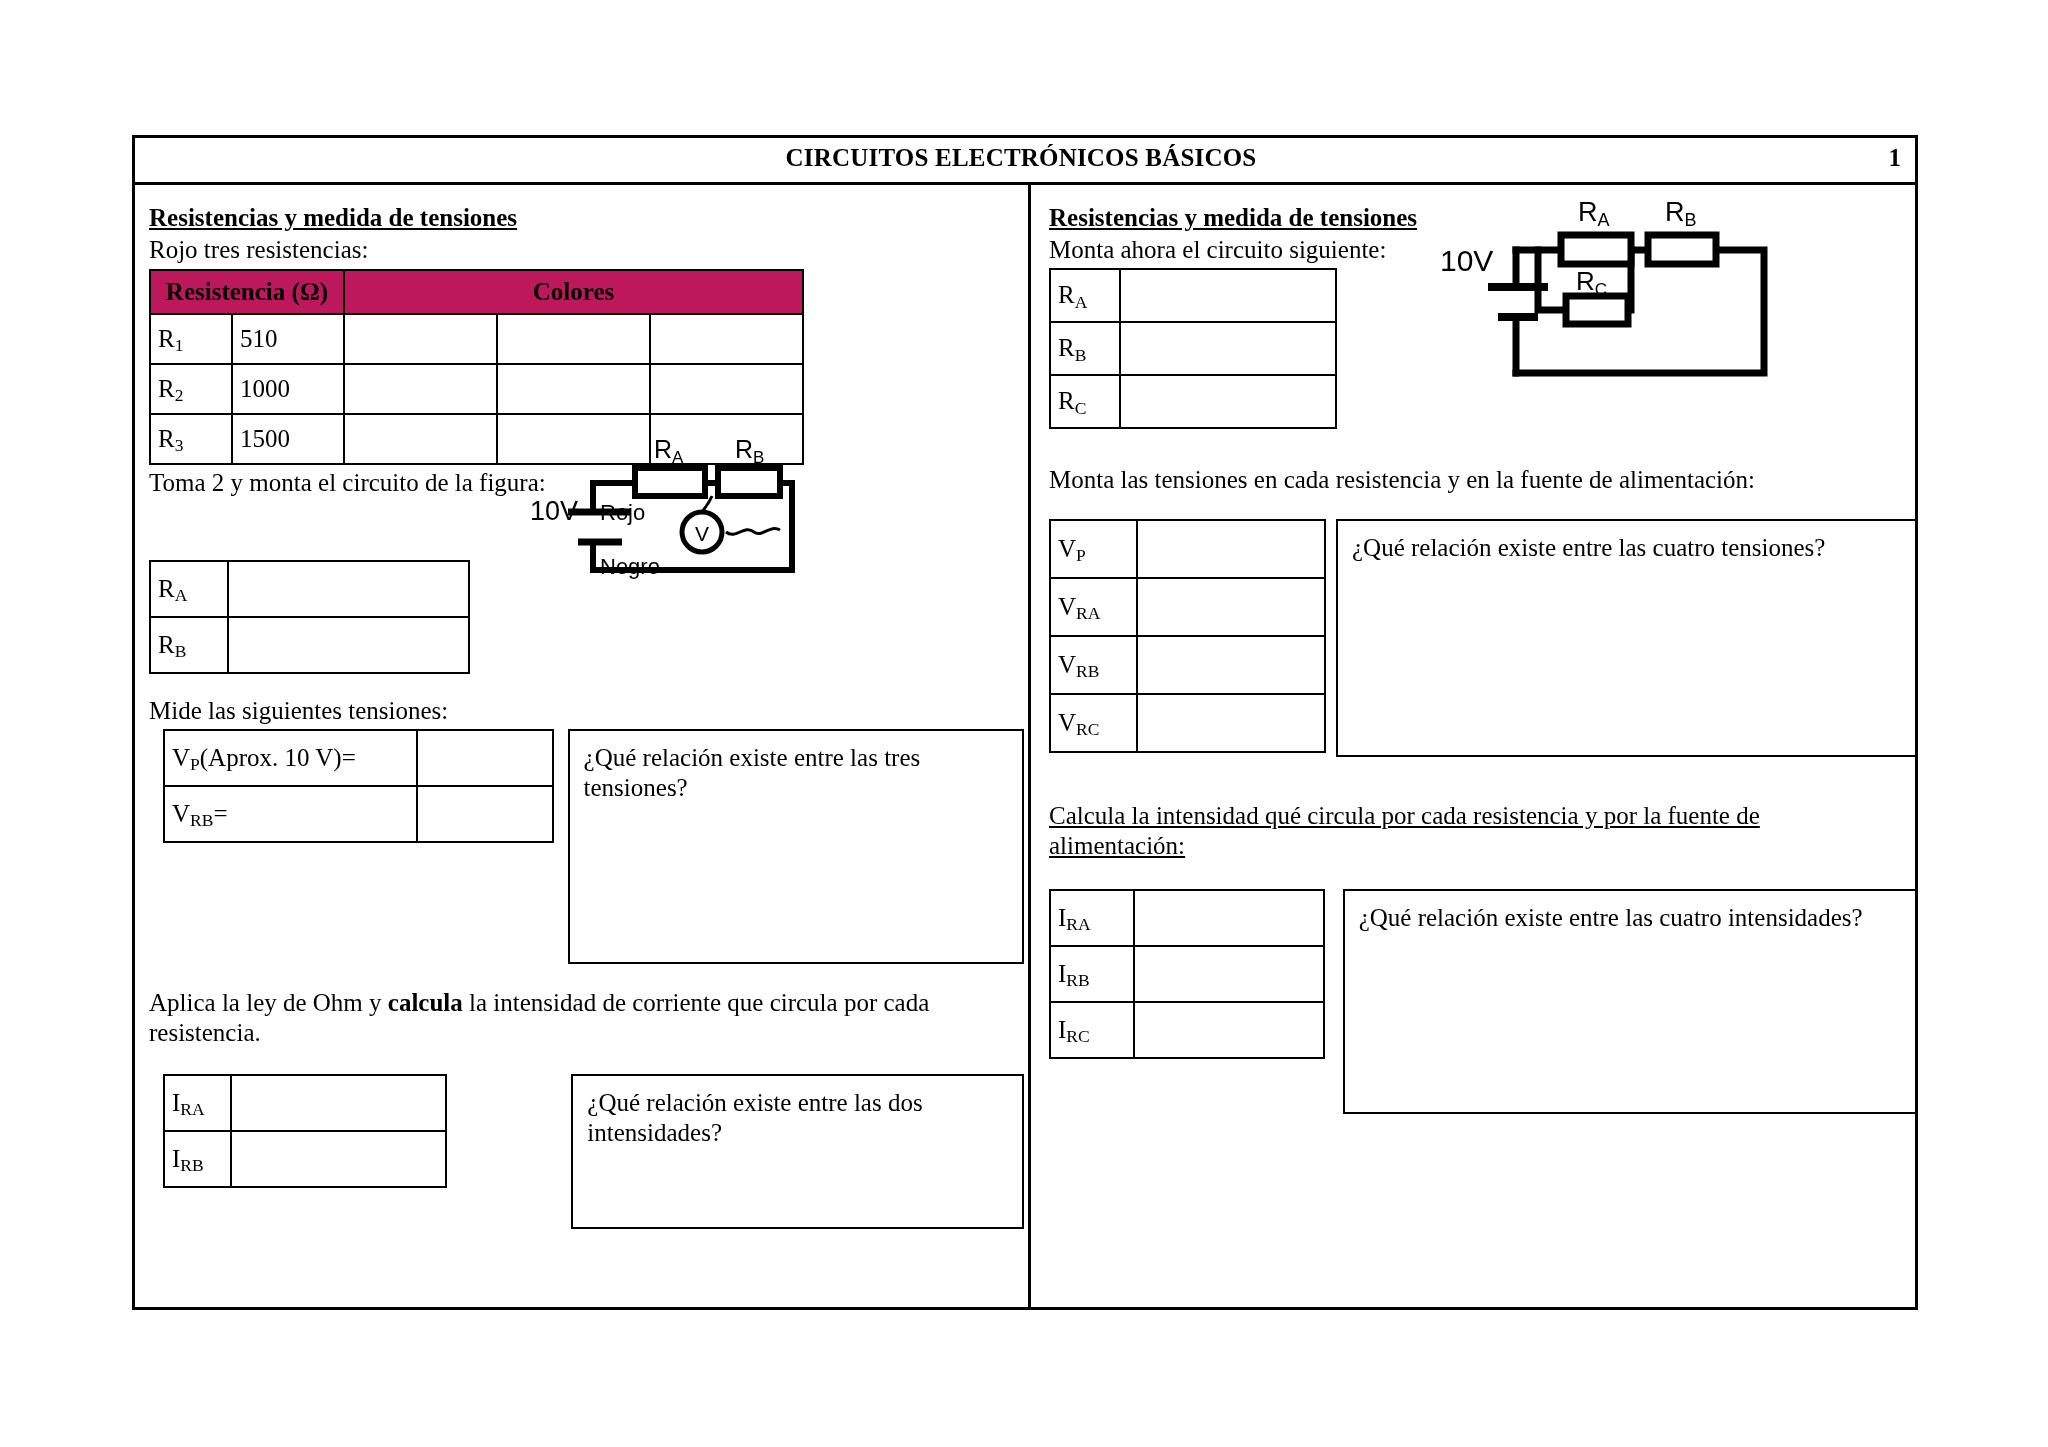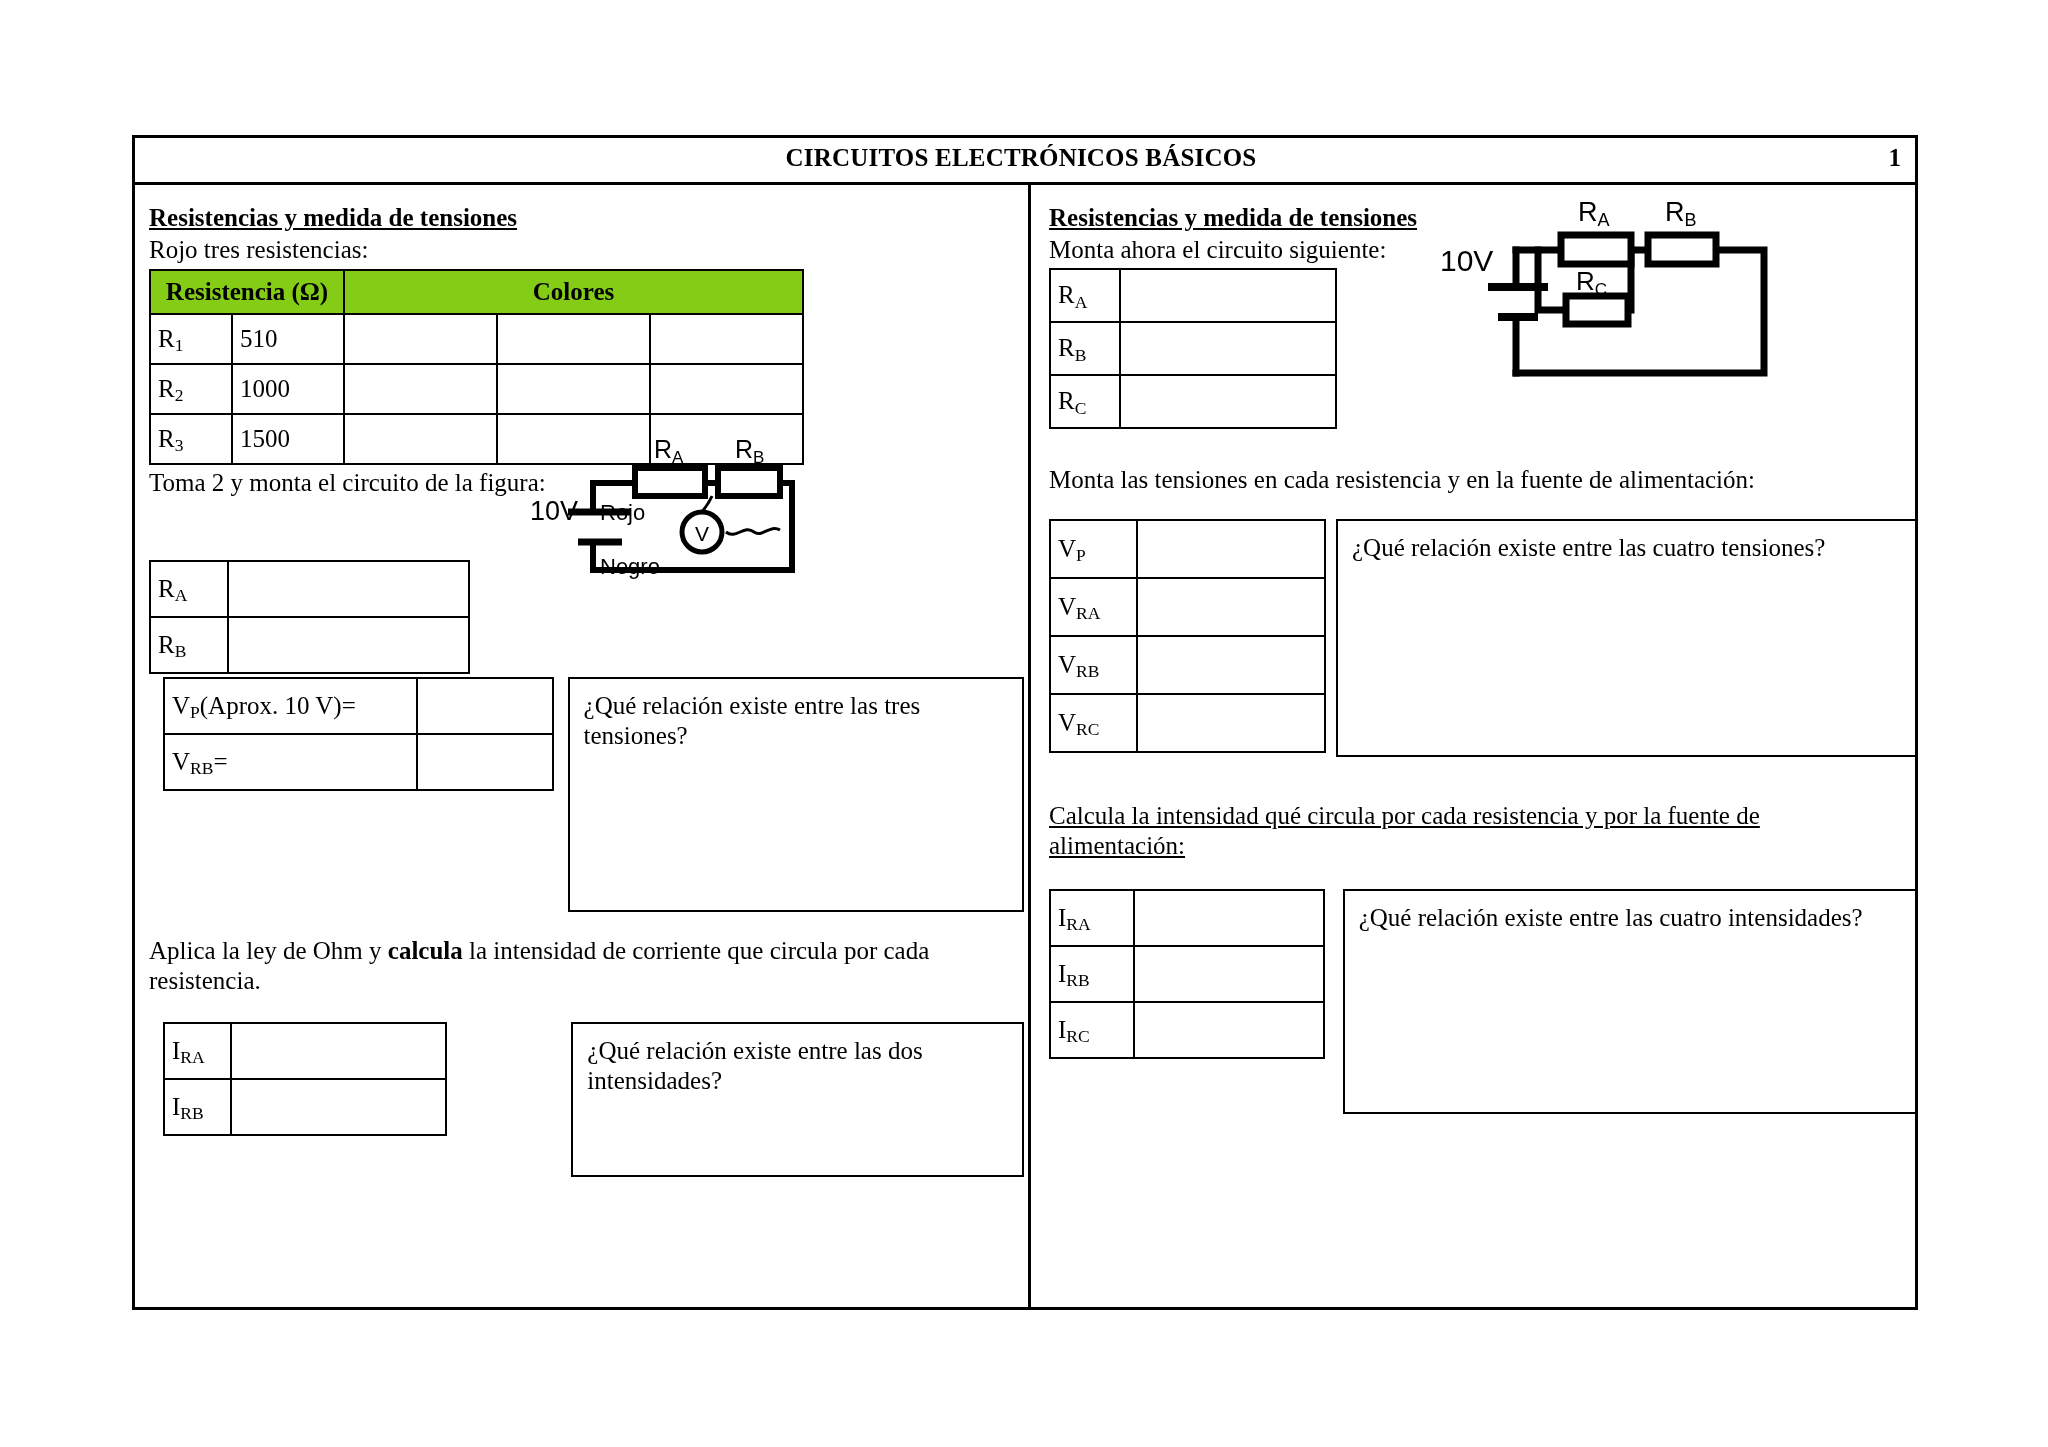--- a/index.html
+++ b/index.html
@@ -9,21 +9,21 @@
   .hdr-title{position:absolute;left:0;right:8px;top:6px;text-align:center;font-weight:bold;font-size:25px;letter-spacing:.2px;}
   .hdr-page{position:absolute;right:14px;top:6px;font-weight:bold;font-size:25px;}
   .cols{position:relative;height:1125px;}
   .col-left{position:absolute;left:0;top:0;width:889px;height:1125px;box-sizing:border-box;padding:18px 0 0 14px;}
   .col-right{position:absolute;left:893px;top:0;width:890px;height:1125px;box-sizing:border-box;padding:18px 0 0 18px;border-left:3px solid #000;}
   .sec-title{font-weight:bold;font-size:25px;text-decoration:underline;line-height:1.18;margin:0 0 2px 0;}
   .para{font-size:25px;line-height:1.2;margin:0;}
   .para b{font-weight:bold;}
   table{border-collapse:collapse;}
   .tbl td{border:2px solid #000;font-size:25px;padding:3px 7px;vertical-align:middle;}
-  .tbl .hd{background:#84cc16;font-weight:bold;text-align:center;padding:7px 7px;}
+  .tbl .hd{background:#be185d;font-weight:bold;text-align:center;padding:7px 7px;}
   sub{font-size:.7em;vertical-align:baseline;position:relative;top:.26em;}
   .box{border:2px solid #000;box-sizing:border-box;font-size:25px;line-height:1.22;padding:12px 14px;}
   .res-tbl{margin-top:4px;}
   .res-tbl td.lbl{width:66px;height:42px;}
   .res-tbl td.val{width:96px;}
   .res-tbl td.cc{width:137px;}
   .ab-tbl td.lbl{width:62px;height:48px;}
   .ab-tbl td.val{width:225px;}
   .v-tbl td.lbl{width:244px;height:48px;}
   .v-tbl td.val{width:125px;}
@@ -127,20 +127,21 @@
           <td class="lbl"><span>R</span><sub>A</sub></td>
           <td class="val"></td>
         </tr>
         <tr>
           <td class="lbl"><span>R</span><sub>B</sub></td>
           <td class="val"></td>
         </tr>
       </tbody>
         </table>
 
+      <div class="para" style="margin-top:22px;">Mide las siguientes tensiones:</div>
 
       <div class="row" style="margin-top:3px;">
         <table class="tbl v-tbl" style="margin-left:14px;">
           <tbody>
               <tr>
             <td class="lbl"><span>V</span><sub>P</sub><span>(Aprox. 10 V)=</span></td>
             <td class="val"></td>
           </tr>
           <tr>
             <td class="lbl"><span>V</span><sub>RB</sub><span>=</span></td>

